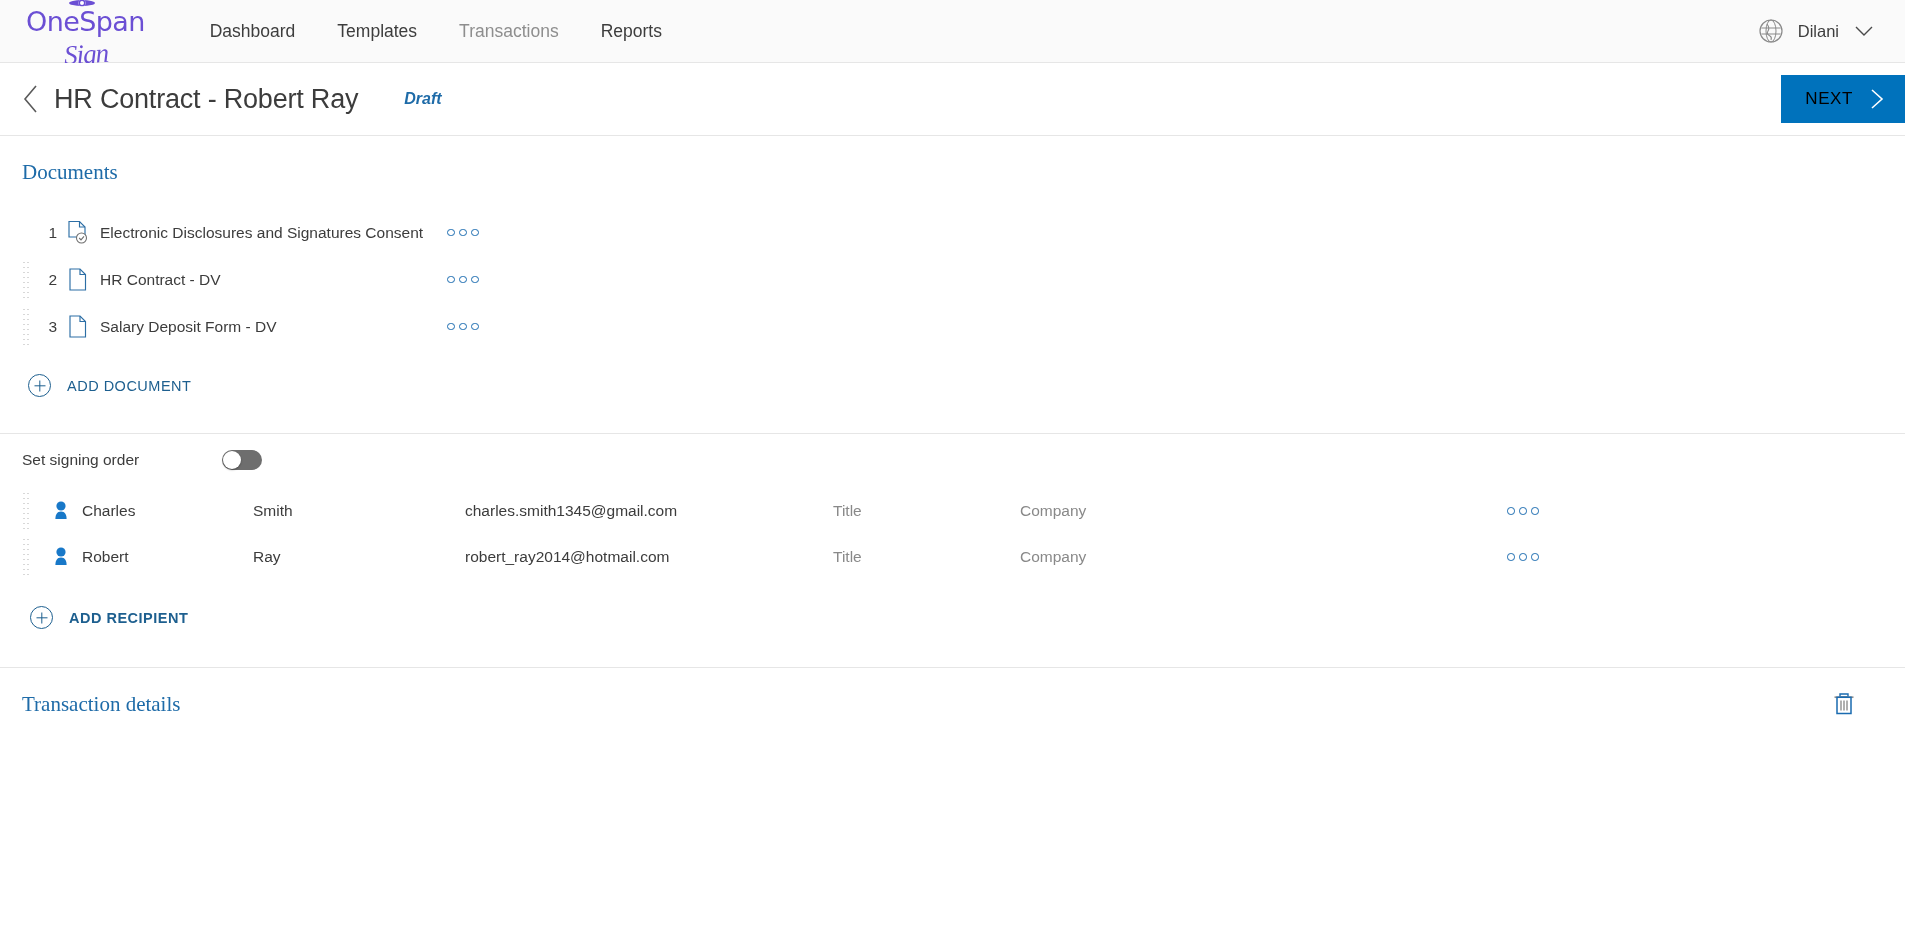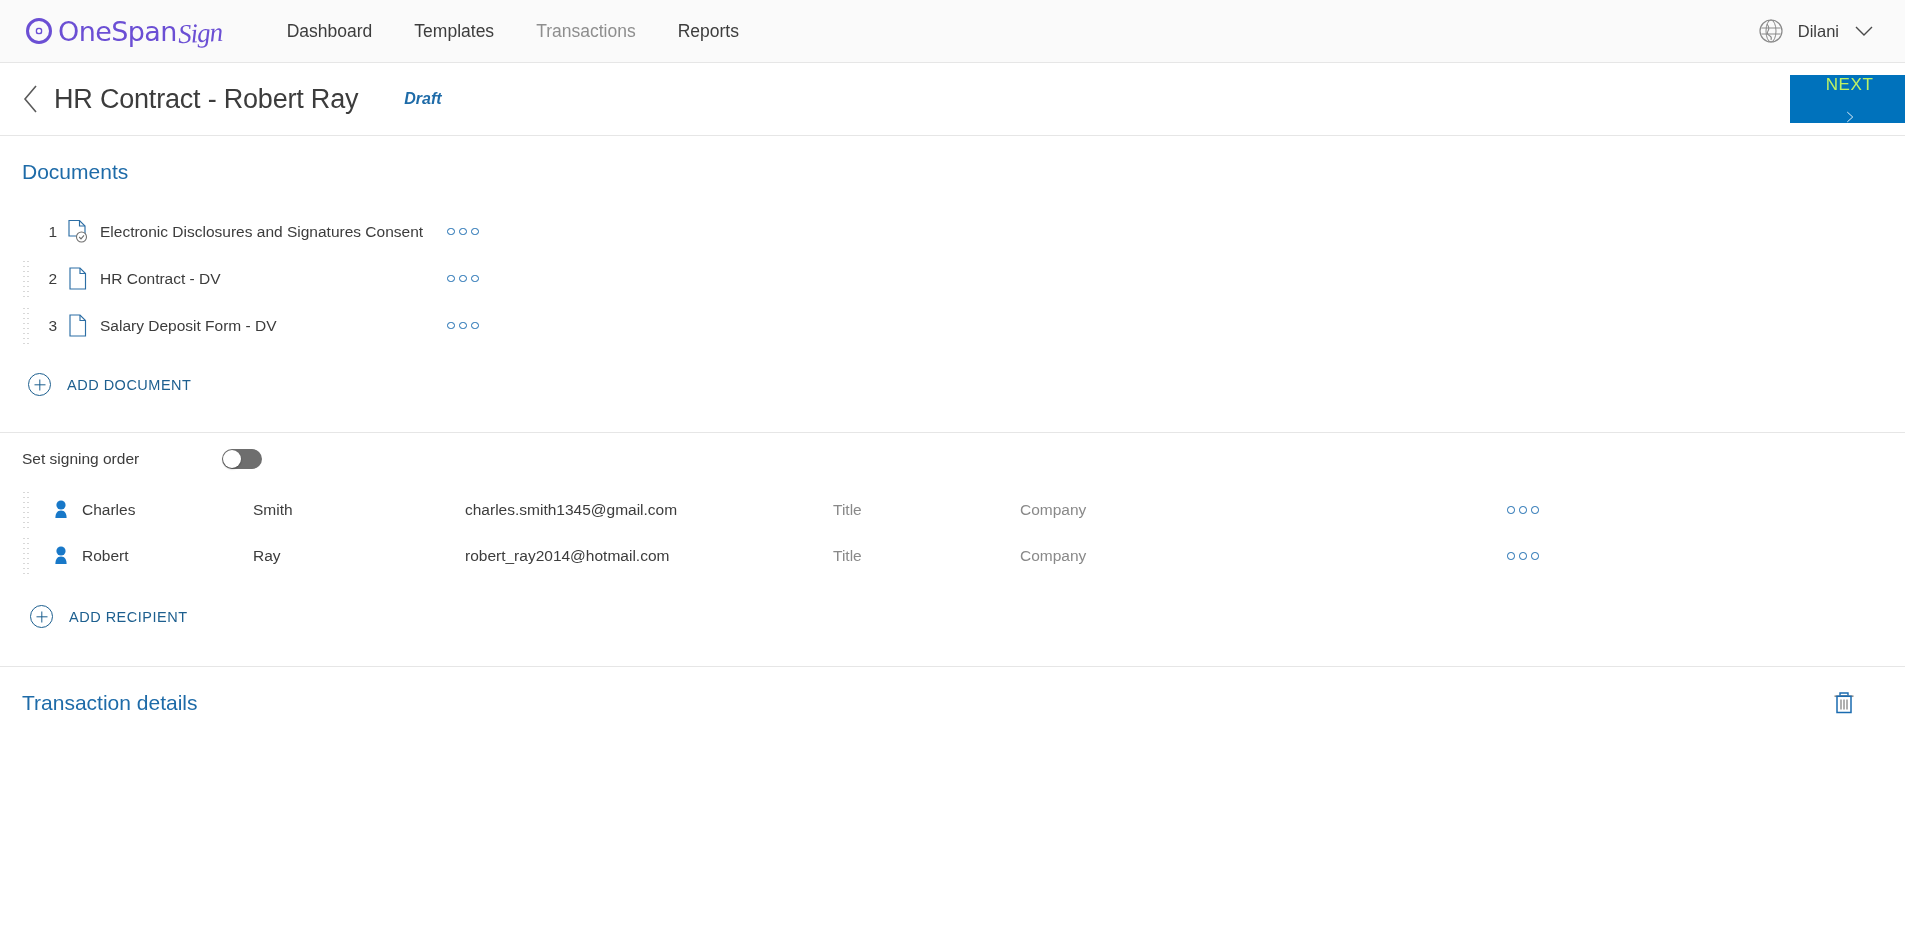--- a/index.html
+++ b/index.html
@@ -22,20 +22,21 @@
     align-items: center;
     padding: 0 30px 0 26px;
     position: relative;
   }
   .logo {
     display: flex;
     align-items: center;
     height: 63px;
     margin-right: 44px;
     cursor: pointer;
+    flex-direction: column;
   }
   .logo-mark {
     width: 26px; height: 26px;
     border-radius: 50%;
     border: 3.6px solid #6b4fd4;
     margin-right: 6px;
     position: relative;
   }
   .logo-mark::after {
     content: "";
@@ -116,48 +117,48 @@
     margin-left: 46px;
     font-weight: 600;
   }
   .next-btn {
     position: absolute;
     right: 0;
     top: 12px;
     height: 48px;
     min-width: 115px;
     background: #0072bc;
-    color: #bef264;
+    color: #000000;
     border: none;
     display: flex;
     align-items: center;
     gap: 16px;
     padding: 0 20px 0 24px;
     font-size: 17px;
     letter-spacing: 0.6px;
     cursor: pointer;
     font-family: "Liberation Sans", sans-serif;
-    flex-direction: column;
   }
 
   
   .section {
     padding: 0 0 0 22px;
     background: #ffffff;
   }
   .divider {
     height: 1px;
     background: #e6e6e6;
     width: 100%;
   }
   .section-title {
     font-size: 21px;
     color: #1e6ba8;
     font-weight: 400;
     padding-top: 24px;
+    font-family: Liberation Serif, serif;
   }
 
   
   .doc-list { margin-top: 24px; }
   .doc-row {
     display: flex;
     align-items: center;
     height: 47px;
     position: relative;
   }
@@ -470,21 +471,21 @@
       <span class="rcp-cell rcp-company">Company</span>
       <div class="rcp-menu">
         <span class="omenu-dot"></span>
           <span class="omenu-dot"></span>
           <span class="omenu-dot"></span>
       </div>
     </div>
 
   </div>
 
-  <div class="add-link" style="margin-left:8px;margin-top:26px;">
+  <div class="add-link" style="margin-left:8px;margin-top:26px;font-weight:bold;">
     <span class="plus-circle"></span>
     <span class="add-label">ADD RECIPIENT</span>
   </div>
   <div style="height:38px"></div>
 </div>
 <div class="divider"></div>
 
 <div class="section">
   <div class="txn-bar">
     <div class="section-title" style="padding-top:0">Transaction details</div>

